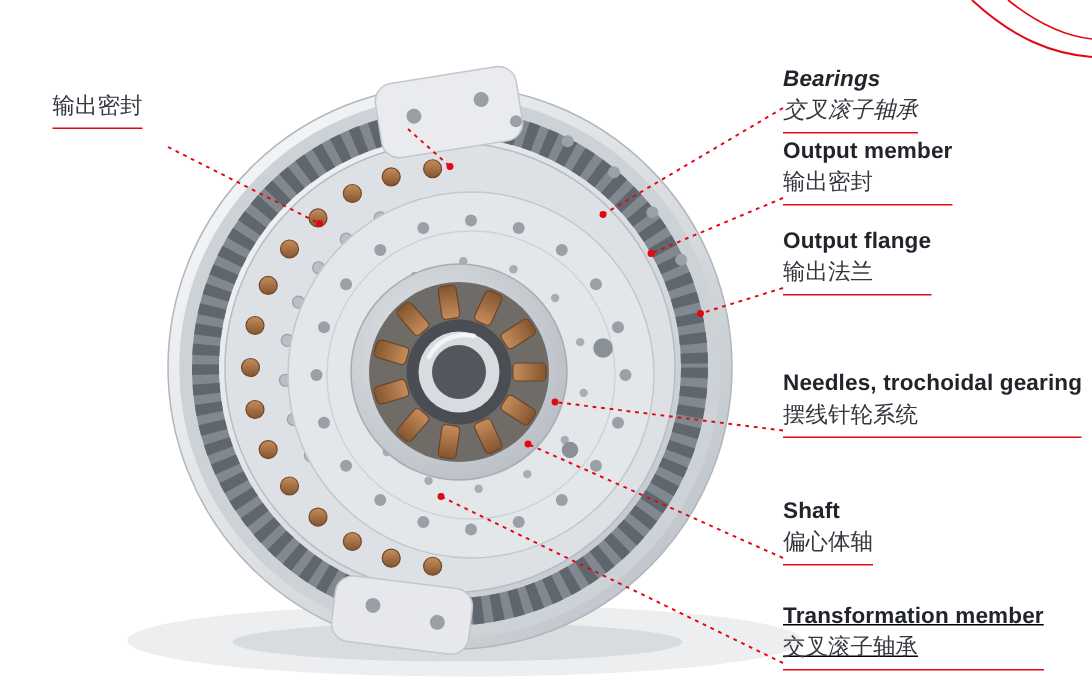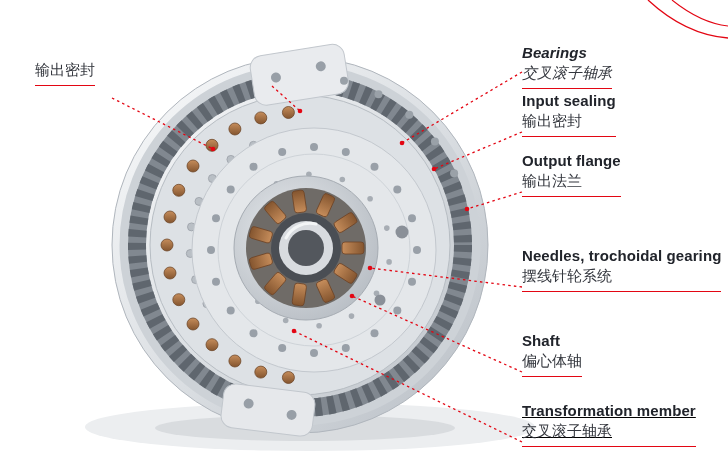--- a/index.html
+++ b/index.html
@@ -194,21 +194,21 @@
   </svg>
 
   <div class="label lbl-input-flange">
     <div class="zh">输出密封</div>
   </div>
   <div class="label lbl-bearings">
     <div class="en">Bearings</div>
     <div class="zh">交叉滚子轴承</div>
   </div>
   <div class="label lbl-output-sealing">
-    <div class="en">Input sealing</div>
+    <div class="en">Output member</div>
     <div class="zh">输出密封</div>
   </div>
   <div class="label lbl-output-flange">
     <div class="en">Output flange</div>
     <div class="zh">输出法兰</div>
   </div>
   <div class="label lbl-needles">
     <div class="en">Needles, trochoidal gearing</div>
     <div class="zh">摆线针轮系统</div>
   </div>

